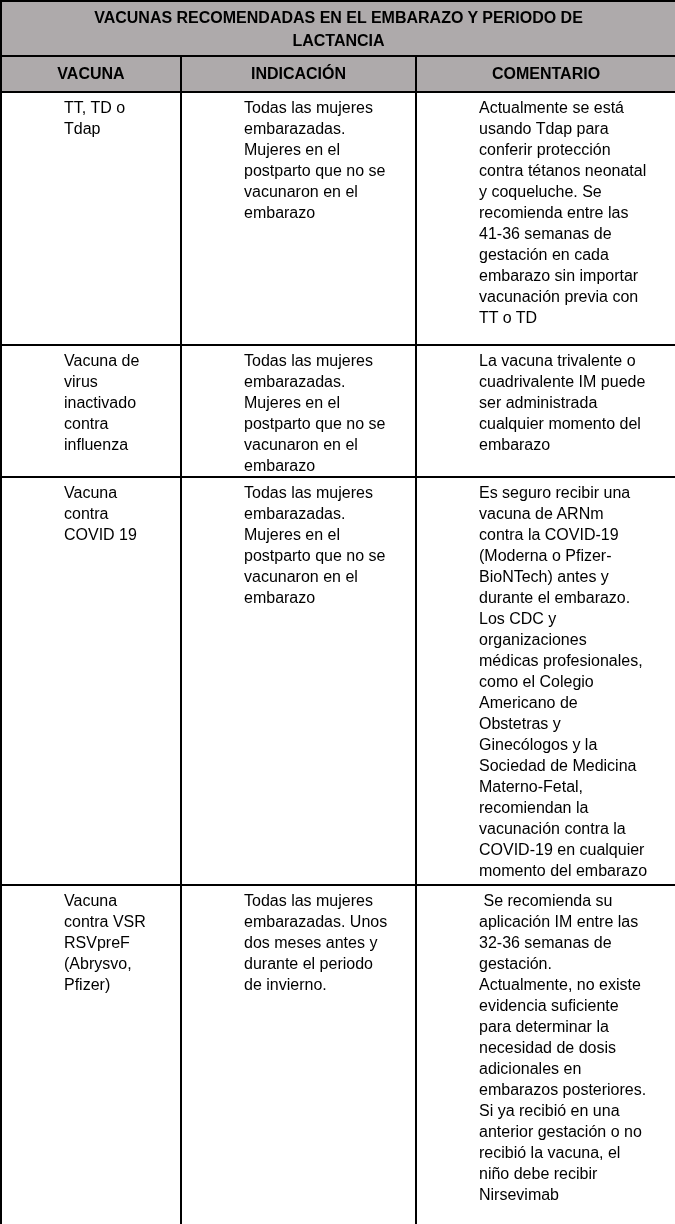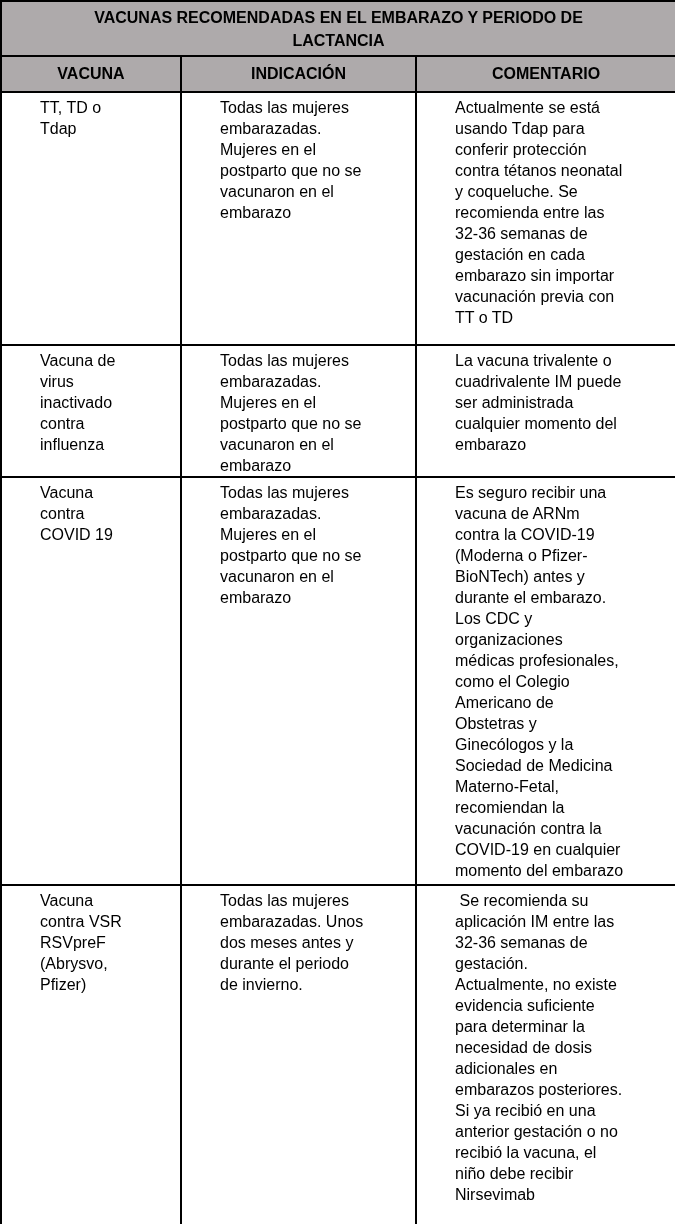--- a/index.html
+++ b/index.html
@@ -44,21 +44,21 @@
     text-align: center;
     vertical-align: middle;
     font-weight: bold;
     font-size: 16px;
     padding: 2px 4px;
   }
   tr.body-row td {
     font-size: 16px;
     line-height: 21px;
     white-space: pre-wrap;
-    padding: 4px 6px 0 38px;
+    padding: 4px 6px 0 62px;
   }
   tr.row-1 td { height: 253px; }
   tr.row-2 td { height: 129px; margin-left: 45px; }
   tr.row-3 td { height: 408px; }
   tr.row-4 td { height: 343px; }
   col.col-vacuna     { width: 180px; }
   col.col-indicacion { width: 235px; }
   col.col-comentario { width: 260px; }
 </style>
 </head>
@@ -90,21 +90,21 @@
 Mujeres en el
 postparto que no se
 vacunaron en el
 embarazo</td>
         <td>Actualmente se está
 usando Tdap para
 conferir protección
 contra tétanos neonatal
 y coqueluche. Se
 recomienda entre las
-32-36 semanas de
+41-36 semanas de
 gestación en cada
 embarazo sin importar
 vacunación previa con
 TT o TD</td>
       </tr>
 
       <tr class="body-row row-2">
         <td>Vacuna de
 virus
 inactivado

